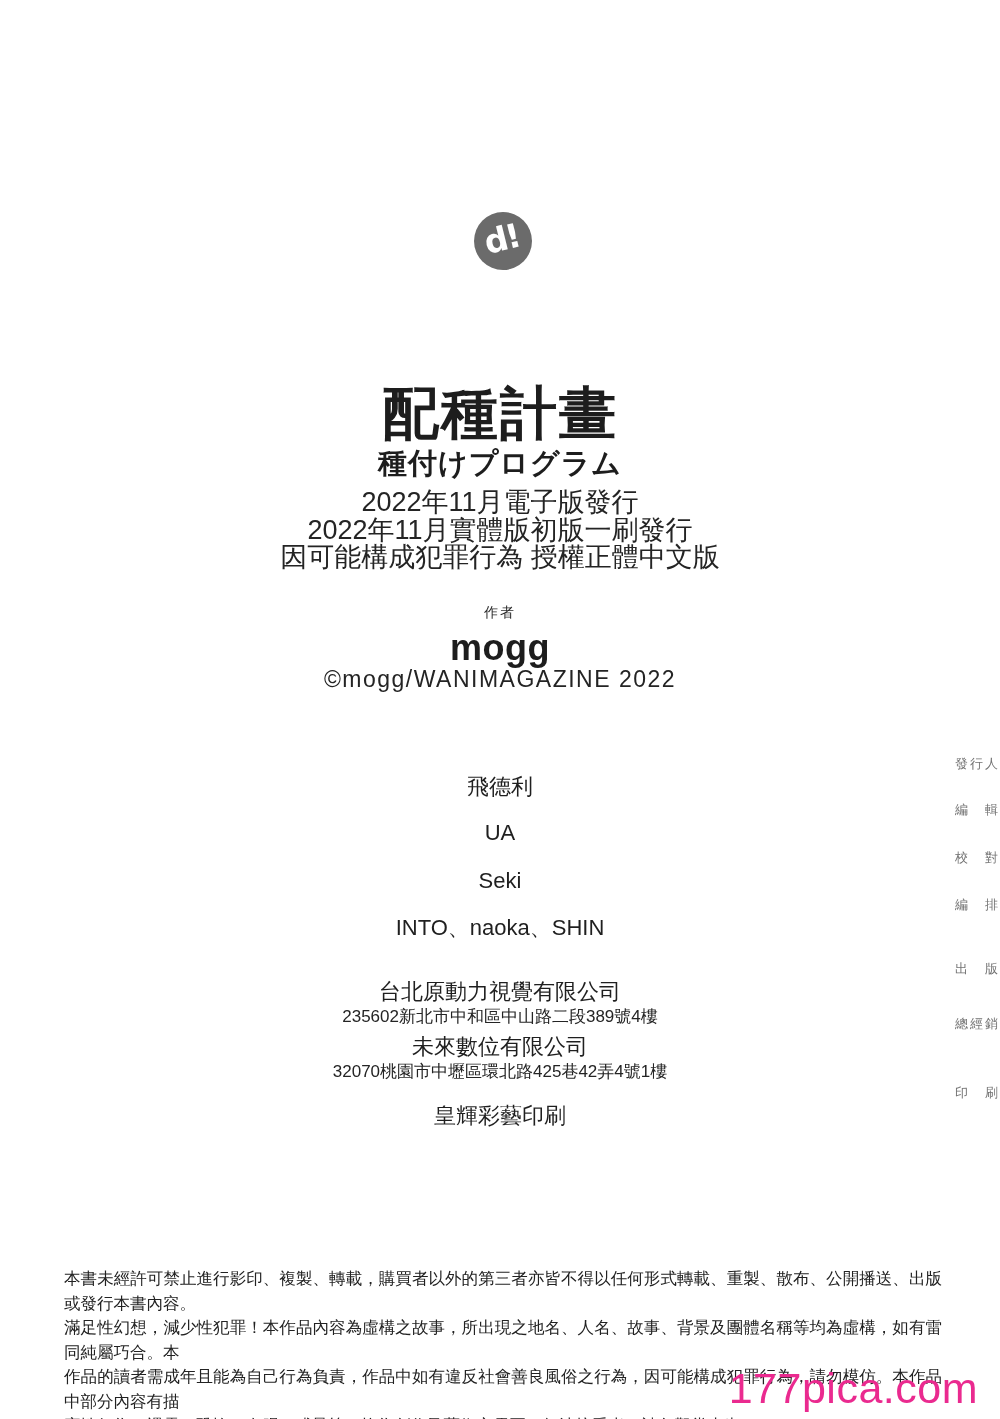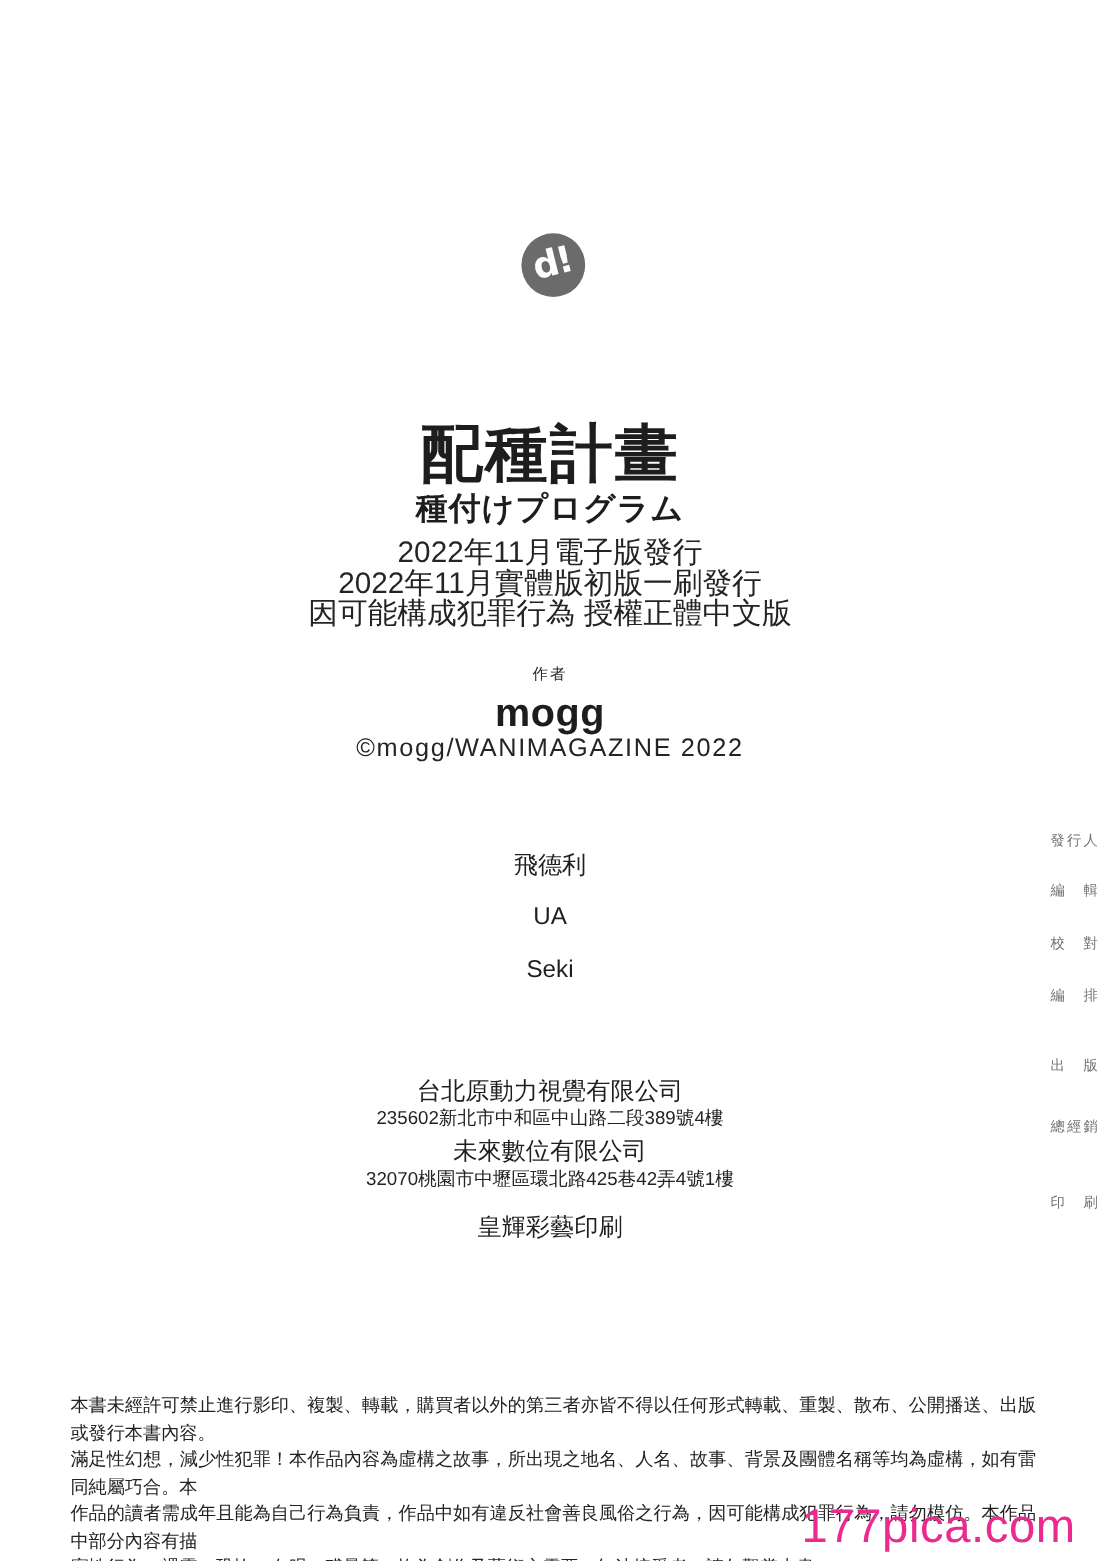--- a/index.html
+++ b/index.html
@@ -174,20 +174,21 @@
   <div class="credit" style="top:801px">
     <span class="credit-label">編　輯</span>
     <span class="credit-value">UA</span>
   </div>
   <div class="credit" style="top:849px">
     <span class="credit-label">校　對</span>
     <span class="credit-value">Seki</span>
   </div>
   <div class="credit" style="top:896px">
     <span class="credit-label">編　排</span>
+    <span class="credit-value">INTO、naoka、SHIN</span>
   </div>
   <div class="credit" style="top:960px">
     <span class="credit-label">出　版</span>
     <span class="credit-value">台北原動力視覺有限公司</span>
     <span class="credit-address">235602新北市中和區中山路二段389號4樓</span>
   </div>
   <div class="credit" style="top:1015px">
     <span class="credit-label">總經銷</span>
     <span class="credit-value">未來數位有限公司</span>
     <span class="credit-address">32070桃園市中壢區環北路425巷42弄4號1樓</span>

